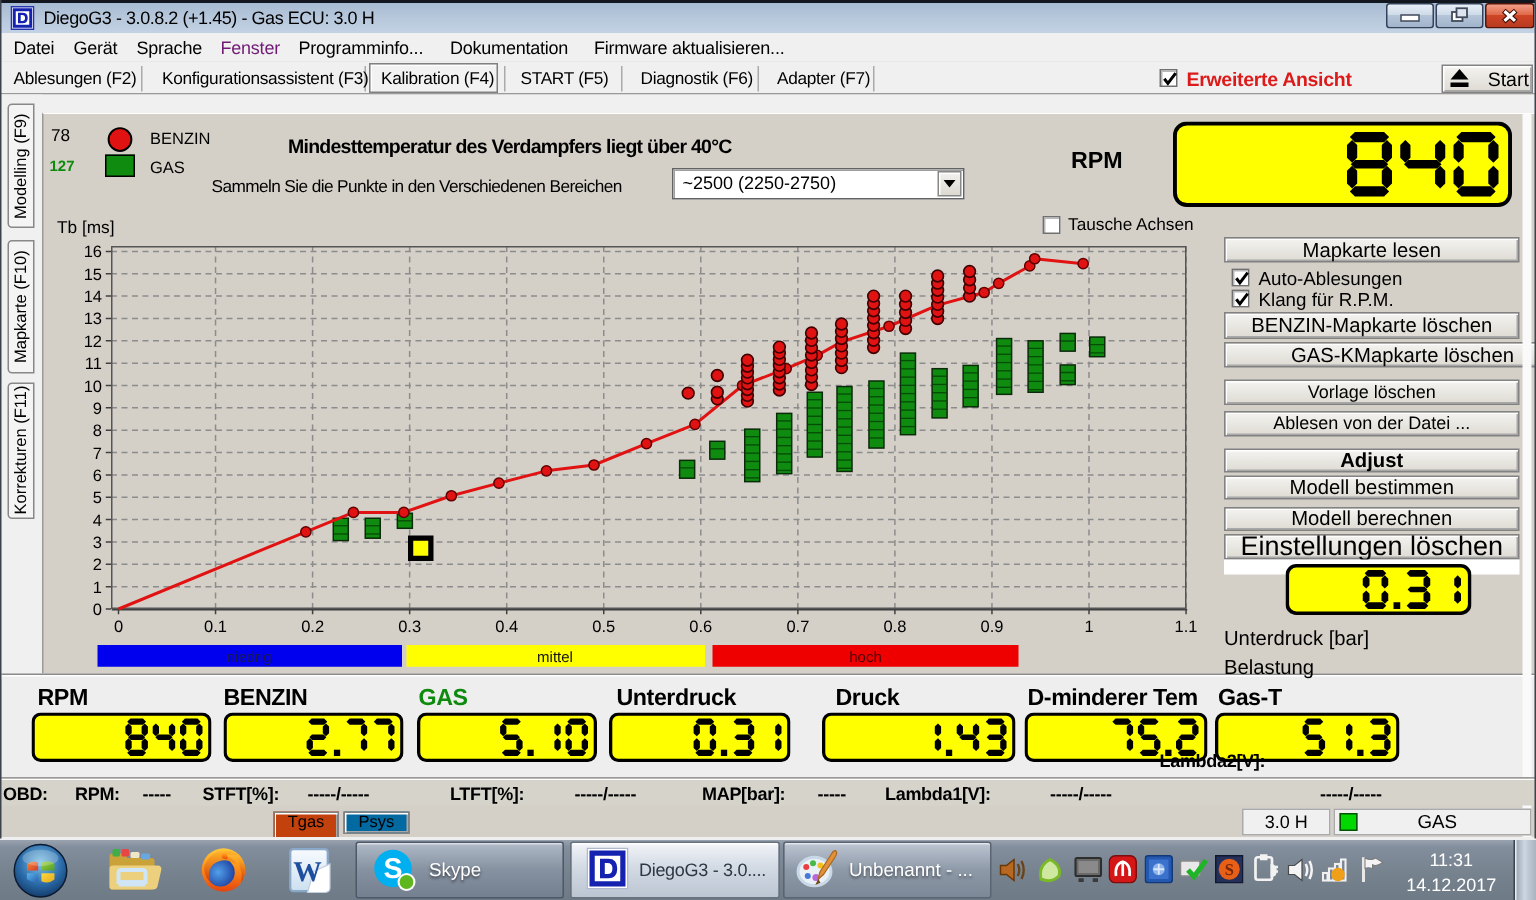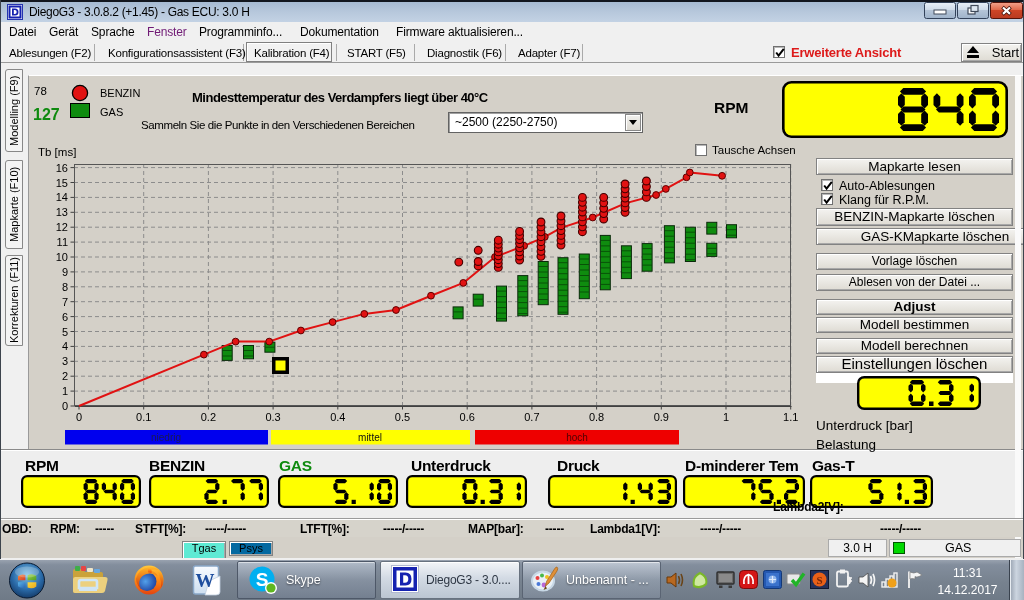--- a/index.html
+++ b/index.html
@@ -83,21 +83,21 @@
 <div class="abs" style="left:6px;top:71px;width:16px;height:79px;font-size:11px;color:#000;writing-mode:vertical-rl;transform:rotate(180deg);text-align:center;line-height:16px">Modelling (F9)</div>
 <div class="abs" style="left:5px;top:160px;width:18px;height:89px;background:#f4f4f4;border:1px solid #888;border-radius:3px 0 0 3px"></div>
 <div class="abs" style="left:6px;top:162px;width:16px;height:85px;font-size:11px;color:#000;writing-mode:vertical-rl;transform:rotate(180deg);text-align:center;line-height:16px">Mapkarte (F10)</div>
 <div class="abs" style="left:5px;top:255px;width:18px;height:91px;background:#f4f4f4;border:1px solid #888;border-radius:3px 0 0 3px"></div>
 <div class="abs" style="left:6px;top:257px;width:16px;height:87px;font-size:11px;color:#000;writing-mode:vertical-rl;transform:rotate(180deg);text-align:center;line-height:16px">Korrekturen (F11)</div>
 <div class="abs" style="left:34px;top:85px;font-size:11.5px">78</div>
 <svg class="abs" style="left:71px;top:84px" width="18" height="18">
     <circle cx="9" cy="9" r="7.6" fill="#e11212" stroke="#000" stroke-width="1.3"></circle>
   </svg>
 <div class="abs" style="left:100px;top:87px;font-size:11px">BENZIN</div>
-<div class="abs" style="left:33px;top:106px;font-size:16px;font-weight:bold;color:#0e8a0e">127</div>
+<div class="abs" style="left:33px;top:106px;font-size:10px;font-weight:bold;color:#0e8a0e">127</div>
 <div class="abs" style="left:70px;top:103px;width:20px;height:15px;background:#0f8c0f;border:1.4px solid #000"></div>
 <div class="abs" style="left:100px;top:106px;font-size:11px">GAS</div>
 <div class="abs" style="left:192px;top:90px;width:297px;text-align:left;font-size:13px;letter-spacing:-0.5px;font-weight:bold;white-space:nowrap">Mindesttemperatur des Verdampfers liegt über 40°C</div>
 <div class="abs" style="left:141px;top:119px;font-size:11.5px;letter-spacing:-0.4px">Sammeln Sie die Punkte in den Verschiedenen Bereichen</div>
 <div class="abs" style="left:448px;top:112px;width:195px;height:21px;background:#fff;border:1px solid #636363;box-shadow:inset 1px 1px 0 #a0a0a0"></div>
 <div class="abs" style="left:455px;top:115px;font-size:12px">~2500 (2250-2750)</div>
 <div class="abs" style="left:625px;top:114px;width:16px;height:17px;background:linear-gradient(#f2f1ee,#dcd9d1);border:1px solid #888;box-shadow:inset 1px 1px 0 #fff"></div>
 <svg class="abs" style="left:629px;top:120px" width="9" height="6">
     <path d="M0 0 L8 0 L4 5 Z" fill="#000"></path>
   </svg>
@@ -427,21 +427,21 @@
     <path d="M2.2 5.5 L4.6 8.6 L9.8 1.8" stroke="#000" stroke-width="2" fill="none"></path>
   </svg>
 <div class="abs" style="left:839px;top:193px;font-size:12.5px">Klang für R.P.M.</div>
 <div class="btn3" style="left:816px;top:208px;width:197px;height:17.5px;font-size:13.5px;line-height:15.5px">BENZIN-Mapkarte löschen</div>
 <div class="btn3" style="left:816px;top:227.5px;width:238px;height:17.5px;font-size:13.5px;line-height:15.5px">GAS-KMapkarte löschen</div>
 <div class="btn3" style="left:816px;top:253px;width:197px;height:17px;font-size:12px;line-height:15px">Vorlage löschen</div>
 <div class="btn3" style="left:816px;top:273.5px;width:197px;height:17px;font-size:12px;line-height:15px">Ablesen von der Datei ...</div>
 <div class="btn3" style="left:816px;top:299px;width:197px;height:16px;font-size:13.5px;font-weight:bold;line-height:14px">Adjust</div>
 <div class="btn3" style="left:816px;top:316.5px;width:197px;height:16.5px;font-size:13.5px;line-height:14.5px">Modell bestimmen</div>
 <div class="btn3" style="left:816px;top:337.5px;width:197px;height:16.5px;font-size:13.5px;line-height:14.5px">Modell berechnen</div>
-<div class="btn3" style="left:816px;top:356px;width:197px;height:16.5px;font-size:15px;line-height:14.5px">Einstellungen löschen</div>
+<div class="btn3" style="left:816px;top:356px;width:197px;height:16.5px;font-size:18px;line-height:14.5px">Einstellungen löschen</div>
 <div class="abs" style="left:816px;top:373px;width:197px;height:10px;background:#fff"></div>
 <div class="abs" style="left:1015px;top:76px;width:6px;height:482px;background:#fafafa"></div>
 <svg class="abs" style="left:857px;top:376px" width="124" height="34">
     <g>
       <rect x="1.2" y="1.2" width="121.6" height="31.6" rx="6" fill="#ffff00" stroke="#000" stroke-width="2.4"></rect>
       <polygon points="52.8,6.2 55.0,4.0 65.0,4.0 67.2,6.2 65.0,8.5 55.0,8.5" fill="#000"></polygon>
       <polygon points="52.8,27.8 55.0,25.5 65.0,25.5 67.2,27.8 65.0,30.0 55.0,30.0" fill="#000"></polygon>
       <polygon points="53.8,7.5 56.0,9.8 56.0,14.1 53.8,16.4 51.5,14.1 51.5,9.8" fill="#000"></polygon>
       <polygon points="66.2,7.5 68.5,9.8 68.5,14.1 66.2,16.4 64.0,14.1 64.0,9.8" fill="#000"></polygon>
       <polygon points="53.8,17.6 56.0,19.9 56.0,24.2 53.8,26.5 51.5,24.2 51.5,19.9" fill="#000"></polygon>
@@ -603,21 +603,21 @@
 <div class="abs" style="left:135px;top:522px;font-size:12px;letter-spacing:-0.2px;font-weight:bold">STFT[%]:</div>
 <div class="abs" style="left:205px;top:522px;font-size:12px;letter-spacing:-0.2px;font-weight:bold">-----/-----</div>
 <div class="abs" style="left:300px;top:522px;font-size:12px;letter-spacing:-0.2px;font-weight:bold">LTFT[%]:</div>
 <div class="abs" style="left:383px;top:522px;font-size:12px;letter-spacing:-0.2px;font-weight:bold">-----/-----</div>
 <div class="abs" style="left:468px;top:522px;font-size:12px;letter-spacing:-0.2px;font-weight:bold">MAP[bar]:</div>
 <div class="abs" style="left:545px;top:522px;font-size:12px;letter-spacing:-0.2px;font-weight:bold">-----</div>
 <div class="abs" style="left:590px;top:522px;font-size:12px;letter-spacing:-0.2px;font-weight:bold">Lambda1[V]:</div>
 <div class="abs" style="left:700px;top:522px;font-size:12px;letter-spacing:-0.2px;font-weight:bold">-----/-----</div>
 <div class="abs" style="left:773px;top:500px;font-size:12px;letter-spacing:-0.2px;font-weight:bold">Lambda2[V]:</div>
 <div class="abs" style="left:880px;top:522px;font-size:12px;letter-spacing:-0.2px;font-weight:bold">-----/-----</div>
-<div class="btn3" style="left:182px;top:541px;width:44px;height:32px;background:#5eead4;font-size:11px;line-height:13px">Tgas</div>
+<div class="btn3" style="left:182px;top:541px;width:44px;height:32px;background:#c2410c;font-size:11px;line-height:13px">Tgas</div>
 <div class="btn3" style="left:229px;top:541px;width:44px;height:15px;background:#0369a1;font-size:11px;line-height:13px">Psys</div>
 <div class="abs" style="left:828px;top:539px;width:59px;height:18px;background:#f0f0f0;border:1px solid #aaa;font-size:12px;text-align:center;line-height:17px">3.0 H</div>
 <div class="abs" style="left:889px;top:539px;width:132px;height:18px;background:#f0f0f0;border:1px solid #aaa"></div>
 <div class="abs" style="left:893px;top:541.5px;width:12px;height:12px;background:#00d800;border:1px solid #005500"></div>
 <div class="abs" style="left:945px;top:541px;font-size:12.5px">GAS</div>
 <div class="abs" style="left:0;top:558px;width:1024px;height:2px;background:#efefef"></div>
 <div class="abs" style="left:0;top:0;width:1px;height:559px;background:#3c434c"></div>
 <div class="abs" style="left:1023px;top:0;width:1px;height:559px;background:#3c434c"></div>
 <div class="abs" style="left:0;top:560px;width:1024px;height:40px;background:linear-gradient(180deg,#99a2af 0%,#838e9d 12%,#77828f 55%,#6f7a87 100%)"></div>
 <svg class="abs" style="left:8px;top:562px" width="38" height="37" viewBox="0 0 38 37">

